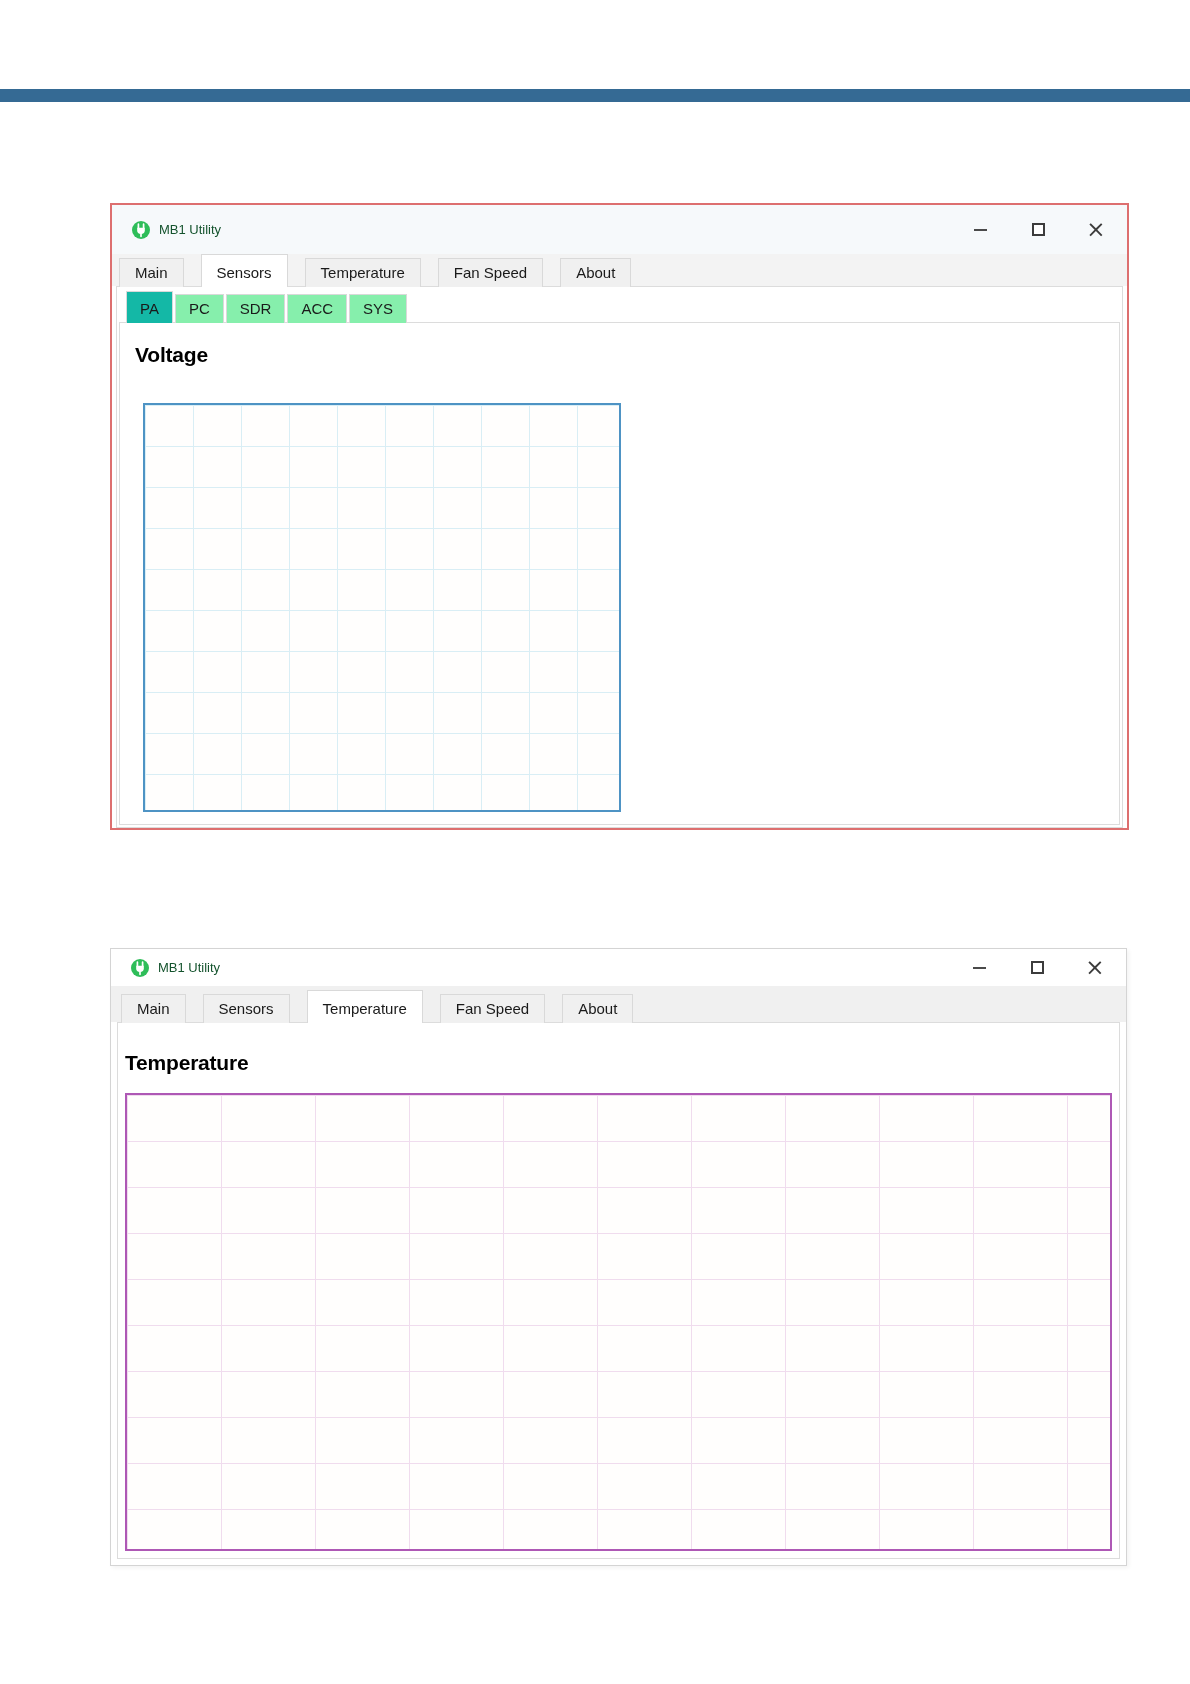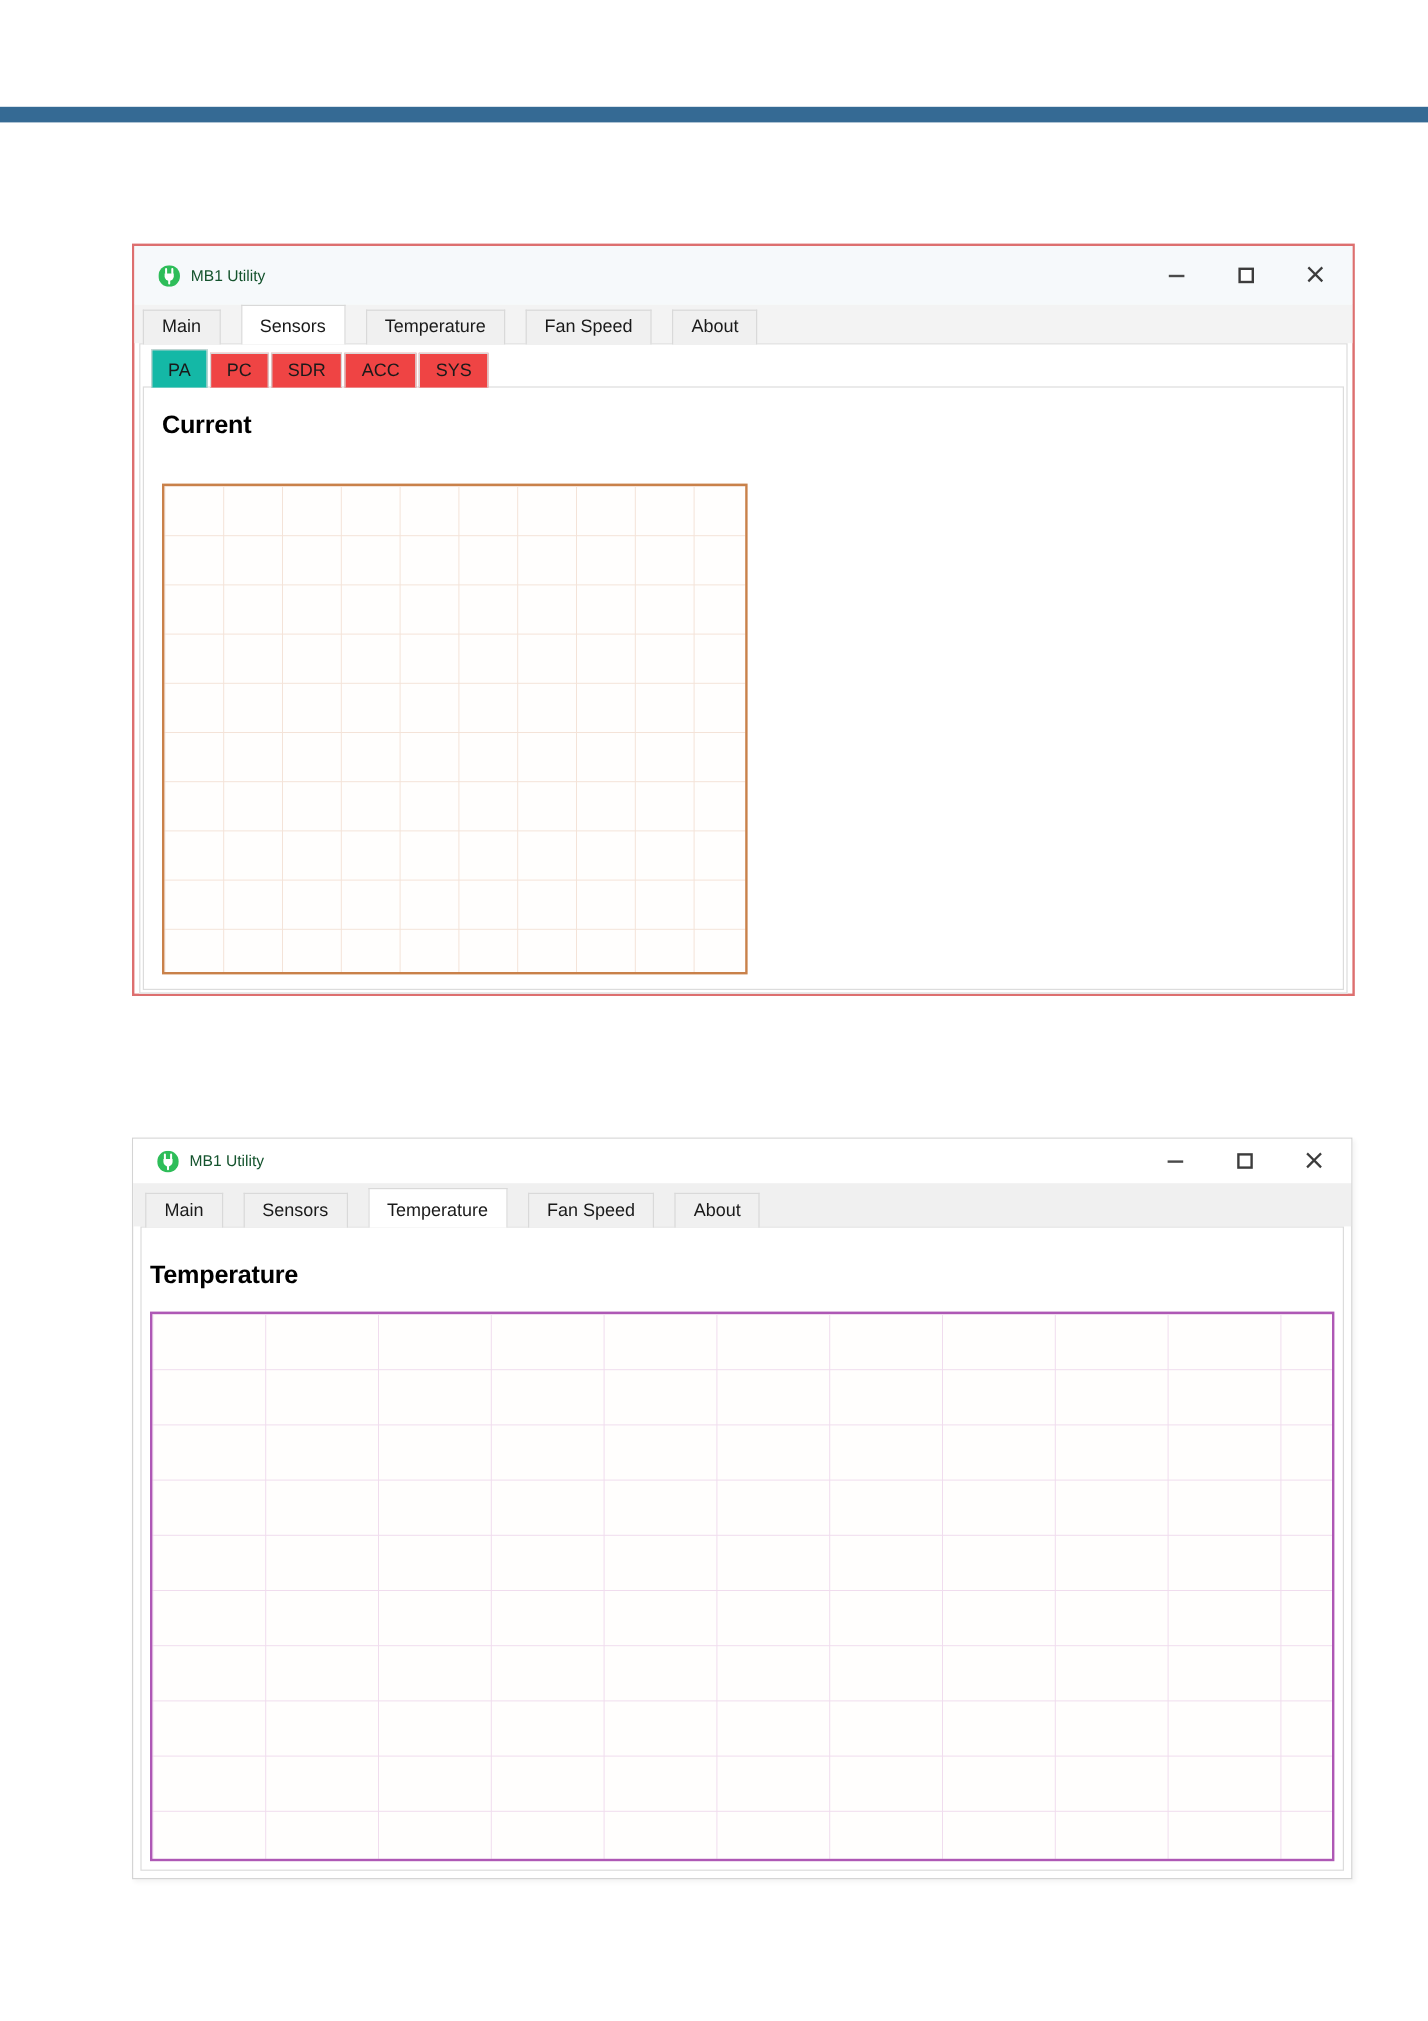--- a/index.html
+++ b/index.html
@@ -39,21 +39,21 @@
     margin-bottom: -1px; white-space: nowrap; position: relative; }
   .tab.selected { background: #ffffff; padding-top: 9px; z-index: 4; }
 
   
   .mainpane { border: 1px solid #dcdcdc; background: #fff; position: relative; z-index: 2; }
   #win1 .mainpane { margin: 0 4px 2px 4px; height: 542px; padding: 3px 1px 4px 1px; }
   #win2 .mainpane { margin: 0 6px 8px 6px; height: 537px; padding: 26px 0 0 7px; }
 
   .subtabs { display: flex; align-items: flex-end; height: 32px; padding-left: 8px;
     position: relative; z-index: 3; }
-  .subtab { font-size: 15px; padding: 5px 13px 6px; background: #ef4444;
+  .subtab { font-size: 15px; padding: 5px 13px 6px; background: #86efac;
     border: 1px solid #d9d9d9; border-bottom: none; margin-right: 2px;
     margin-bottom: -1px; }
   .subtab.selected { background: #14b8a6; padding-top: 8px; z-index: 4; }
 
   .subpane { border: 1px solid #dcdcdc; background: #fff; height: 503px;
     margin: 0 1px; padding: 18px 0 0 15px; display: flex; position: relative; z-index: 2; }
 
   .chart-col1 { width: 495px; flex: 0 0 auto; }
   .chart-col2 { flex: 1 1 auto; padding-right: 6px; }
   .chart-title { font-size: 21px; font-weight: bold; color: #000;
@@ -117,23 +117,23 @@
   <div class="mainpane">
     <div class="subtabs">
       <div class="subtab selected">PA</div>
       <div class="subtab">PC</div>
       <div class="subtab">SDR</div>
       <div class="subtab">ACC</div>
       <div class="subtab">SYS</div>
     </div>
 
     <div class="subpane">
-      <div class="chart-col2">
-        <div class="chart-title">Current</div>
-        <div class="grid grid-orange"></div>
+      <div class="chart-col1">
+        <div class="chart-title">Voltage</div>
+        <div class="grid grid-blue"></div>
       </div>
     </div>
   </div>
 </div>
 
 <div class="window" id="win2">
 
   <div class="titlebar">
     <svg class="appicon" viewBox="0 0 16 16">
       <circle cx="8" cy="8" r="8" fill="#2ebd59"></circle>

